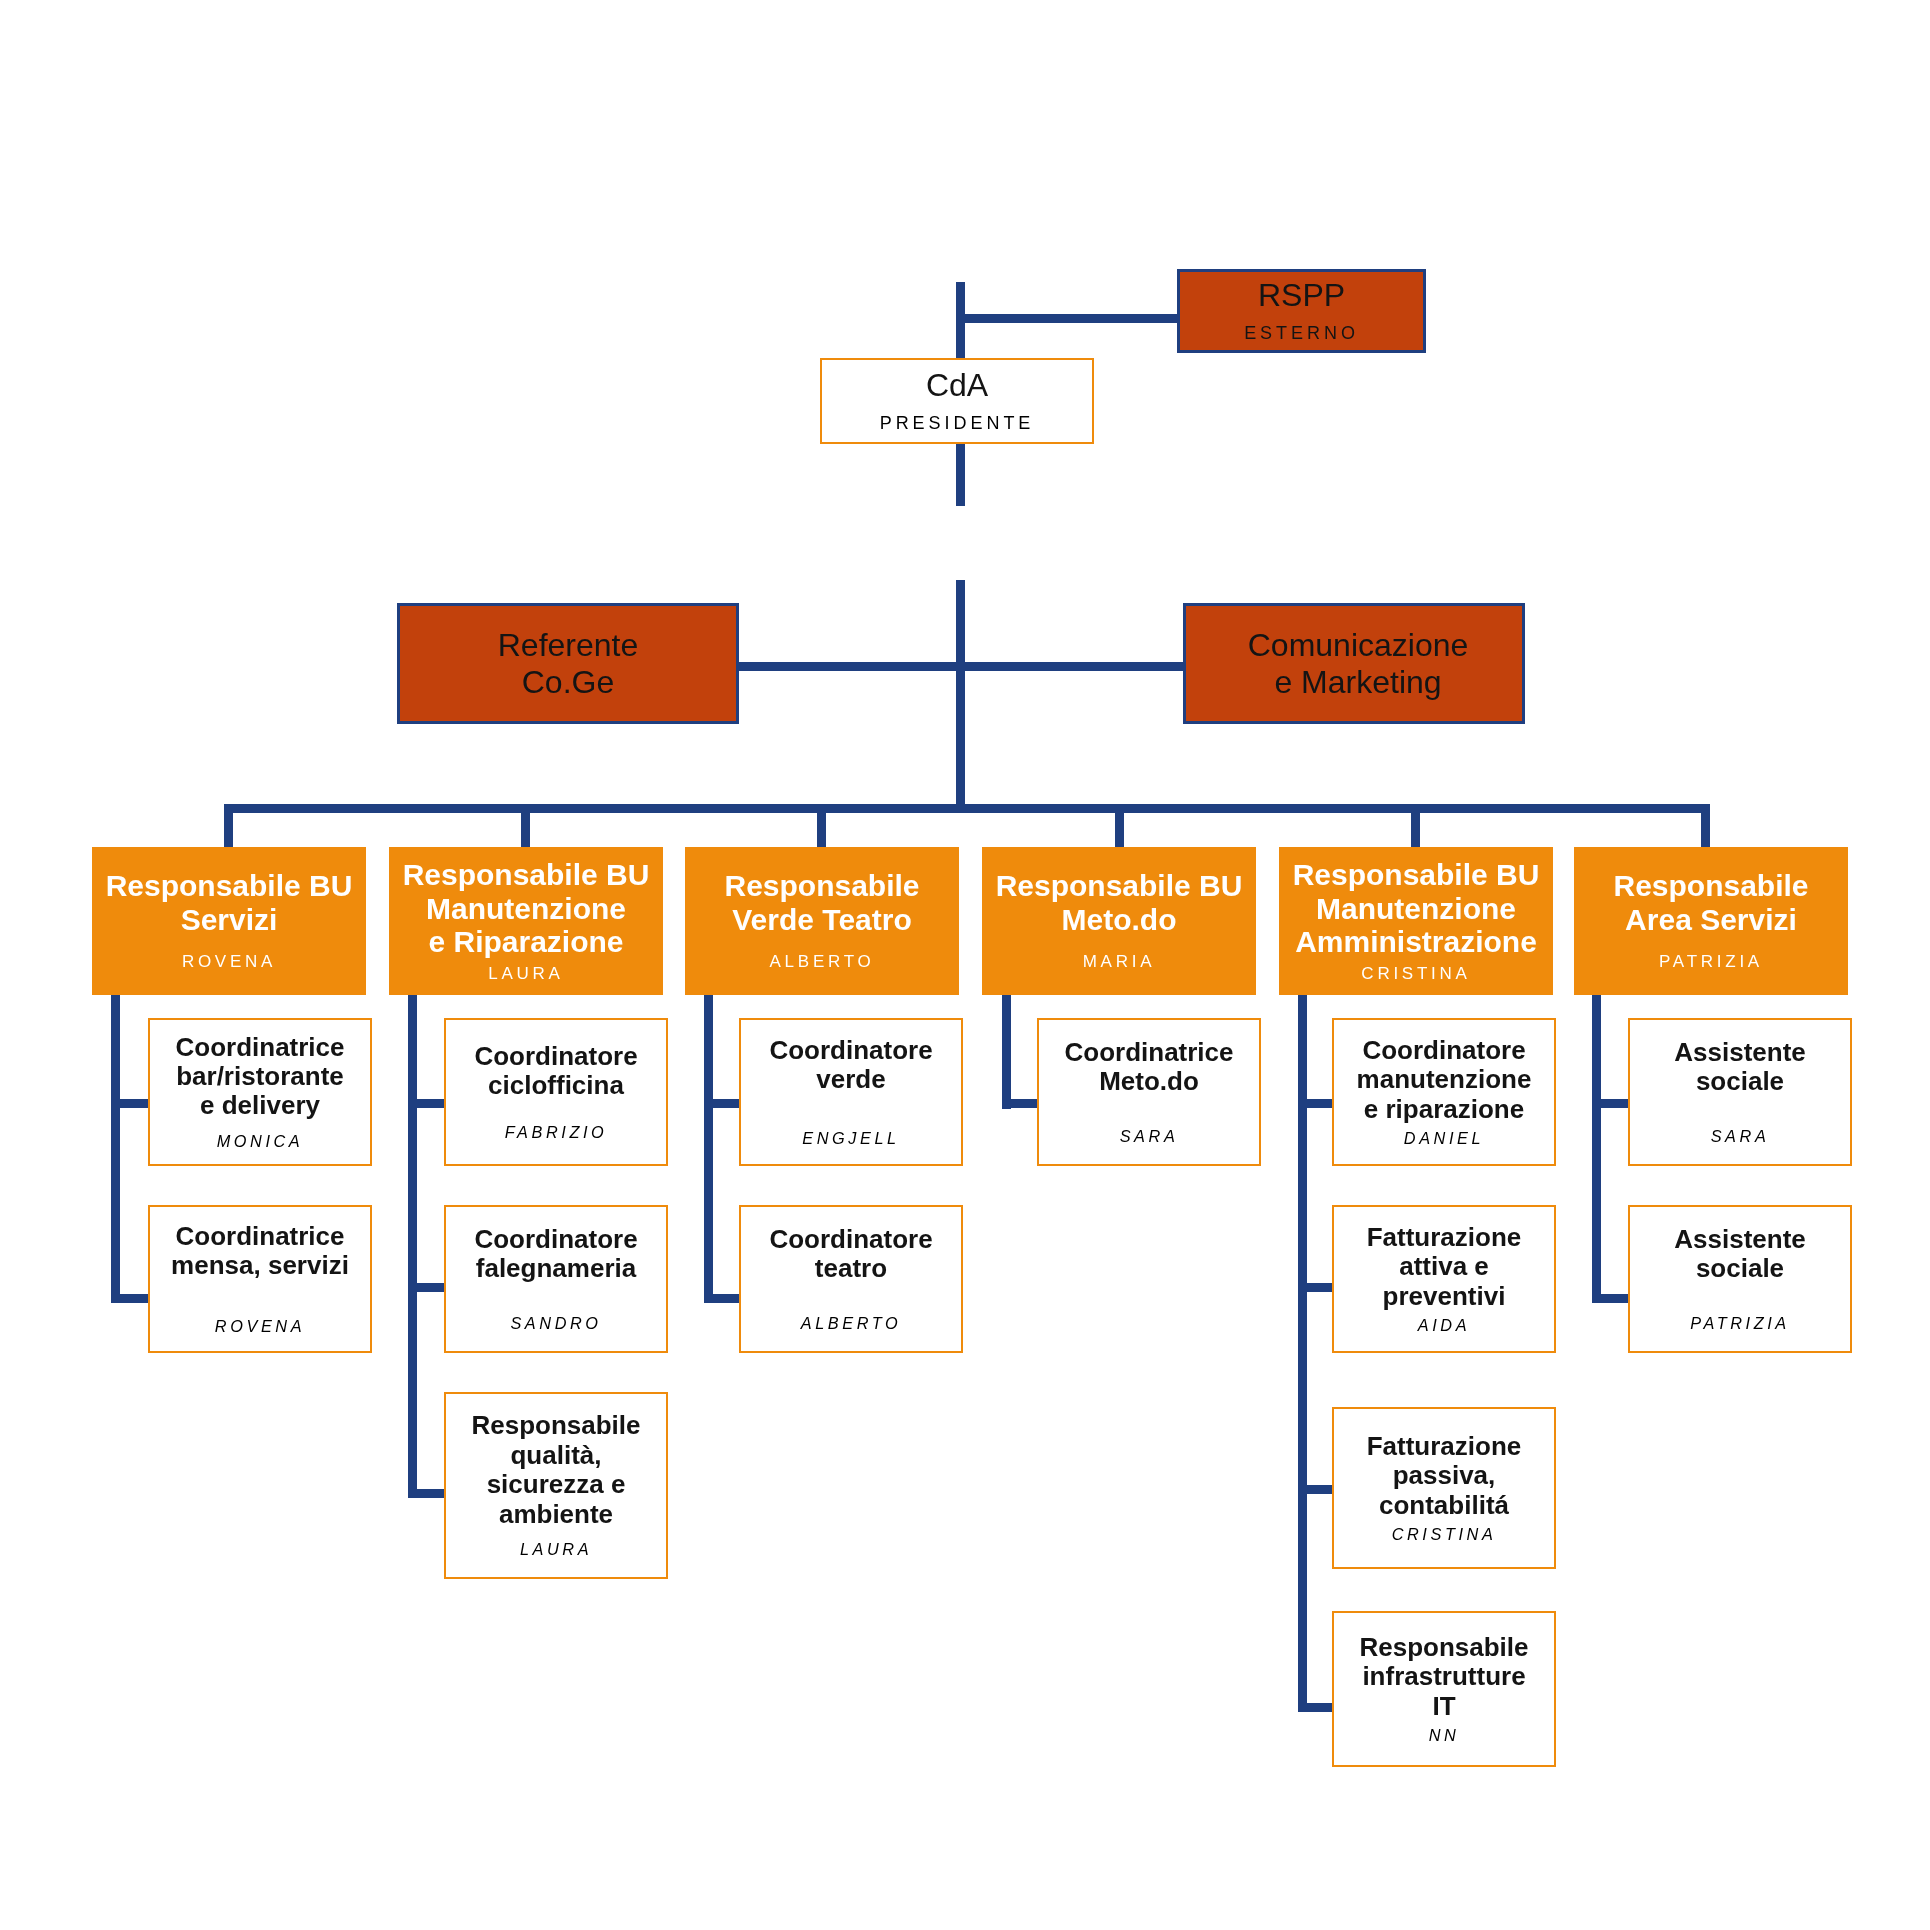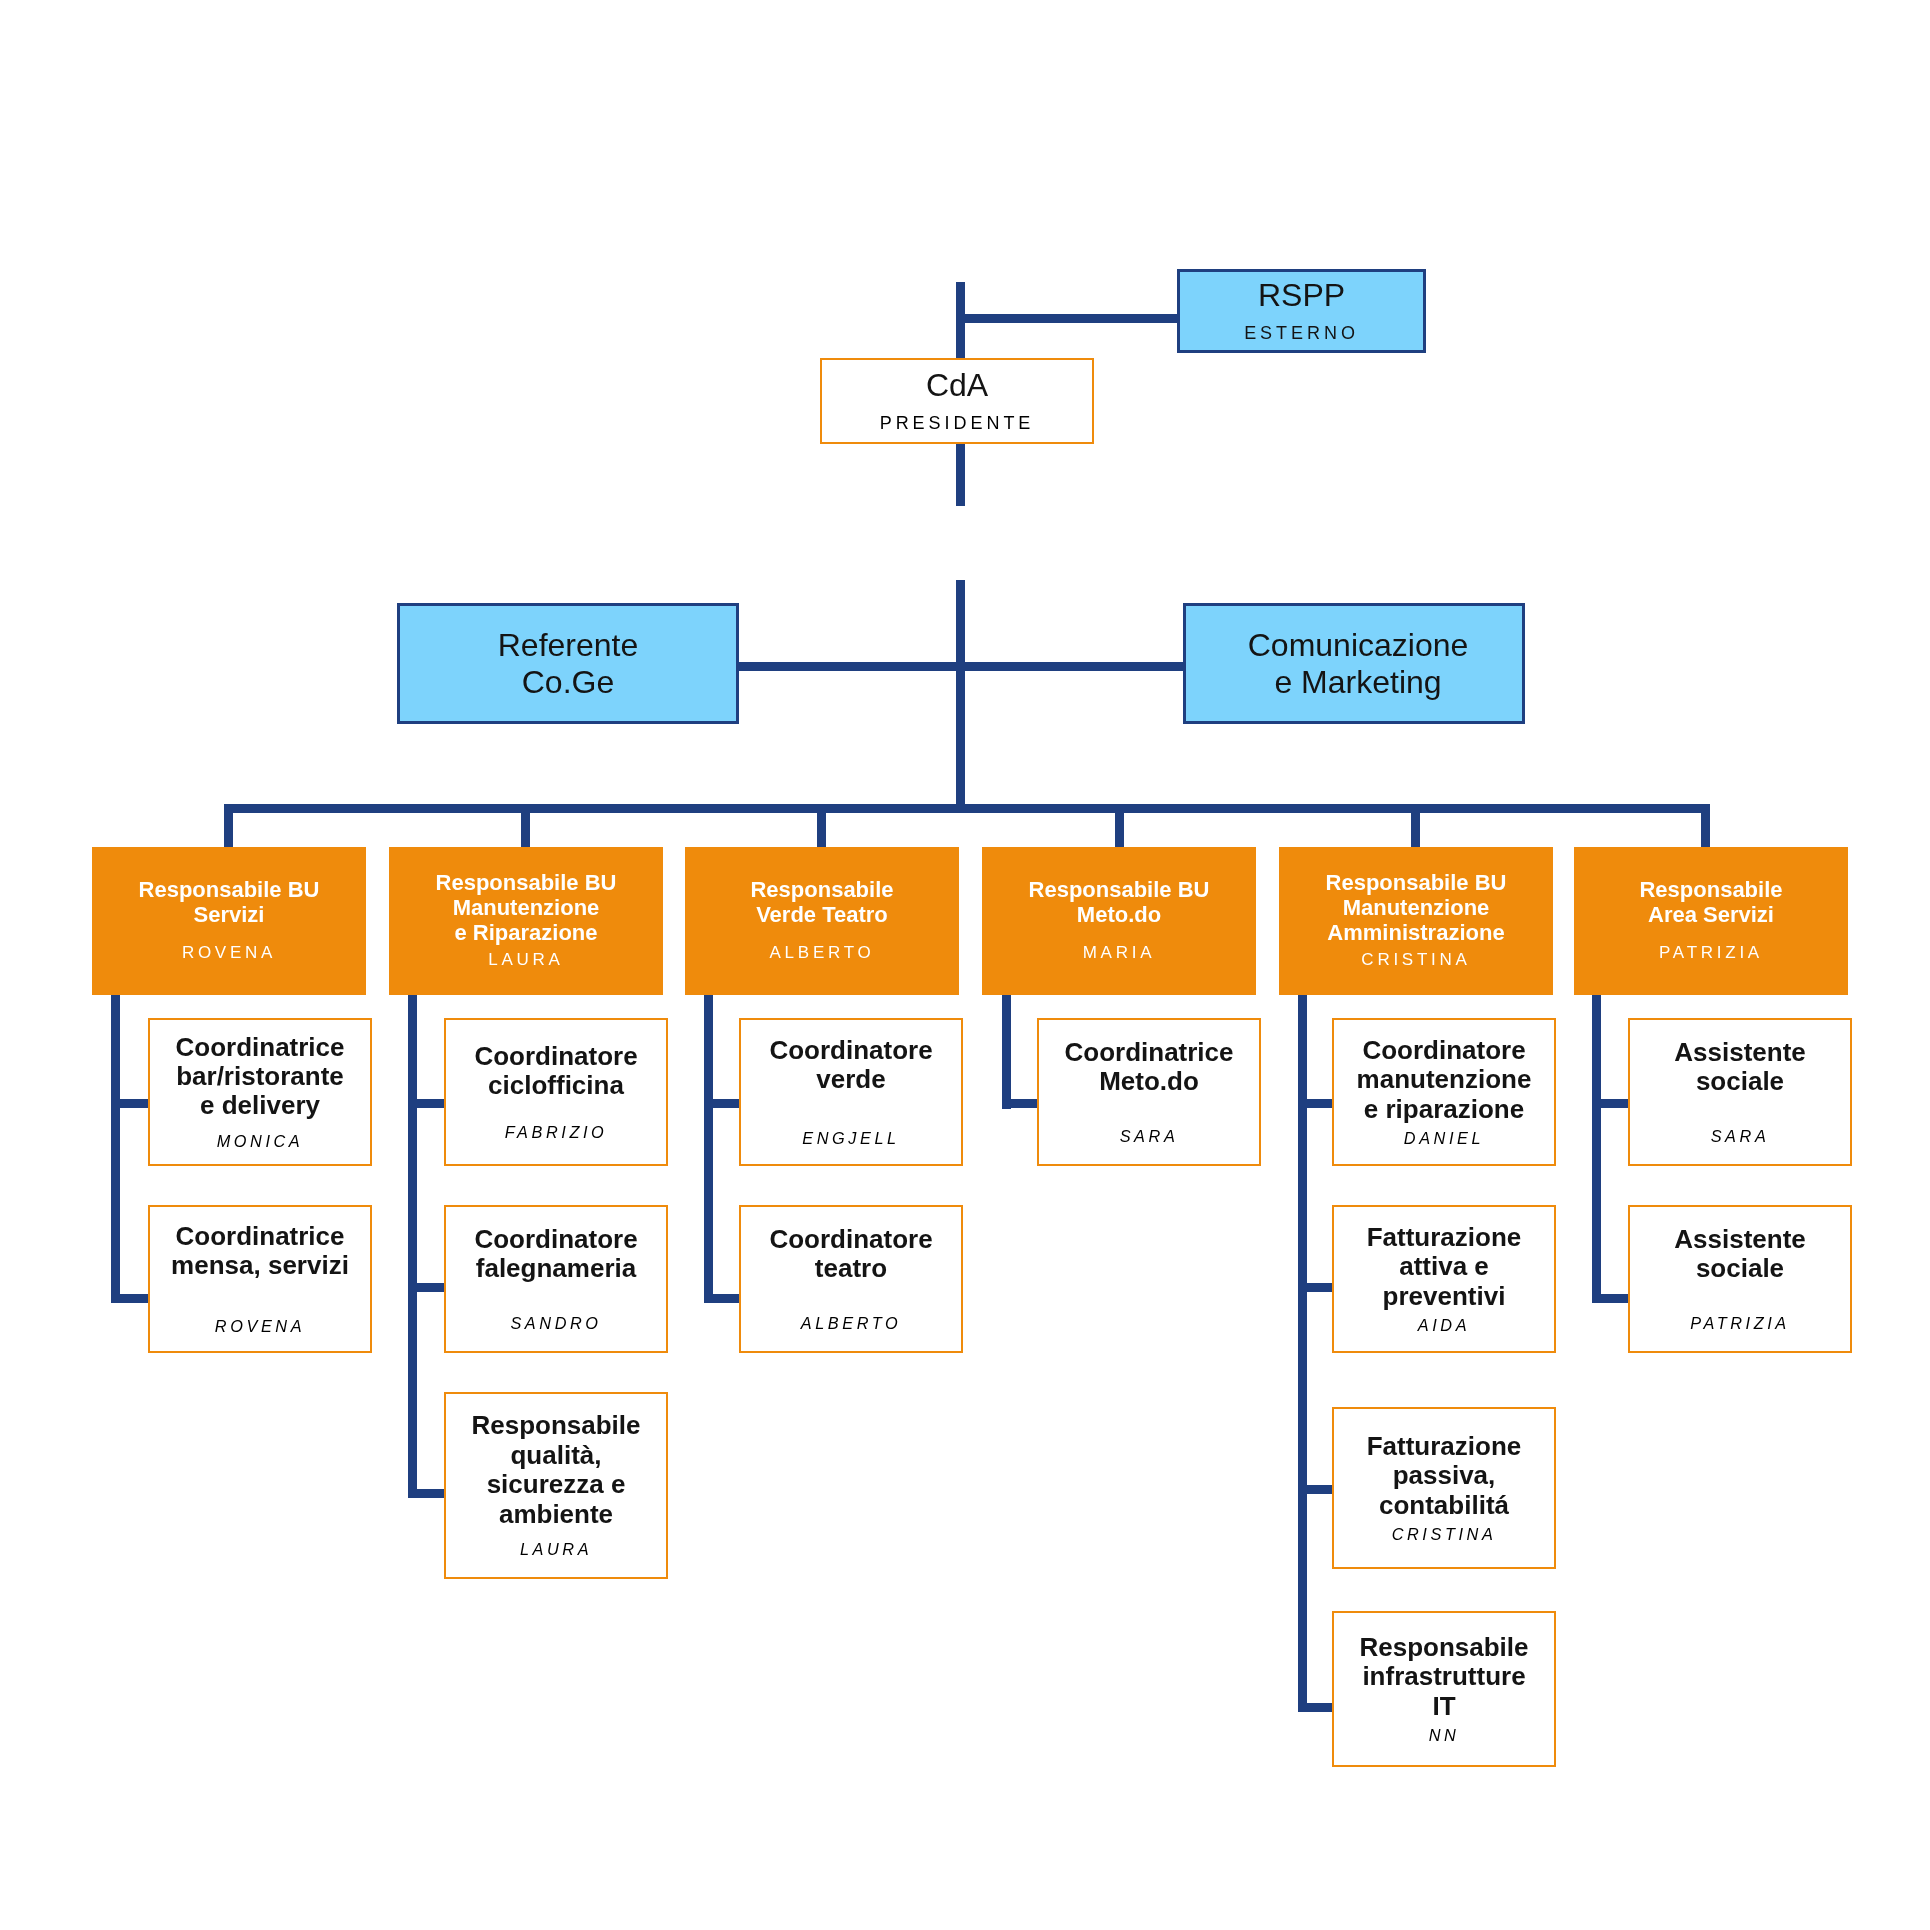--- a/index.html
+++ b/index.html
@@ -16,32 +16,32 @@
   .n-orange{background:#EF8B0C;border:none;color:#ffffff;}
   .n-orange .title{font-weight:bold;}
   .n-orange .person{font-weight:normal;color:#ffffff;}
 
   
   .n-white{background:#ffffff;border:2.3px solid #EF8B0C;color:#141414;}
   .n-white .title{font-weight:normal;}
   .n-white .person{color:#000000;}
 
   
-  .n-pale{background:#7dd3fc;border:3.1px solid #1F3F80;color:#141414;}
+  .n-pale{background:#c2410c;border:3.1px solid #1F3F80;color:#141414;}
   .n-pale .title{font-weight:normal;}
   .n-pale .person{color:#141414;}
 
   
   .ln{position:absolute;background:#1F3F80;z-index:1;}
 
   
   .fs-root .title{font-size:42px;}
   .fs-mid  .title{font-size:32px;}
   .fs-mid  .person{font-size:18px;margin-top:9.3px;}
-  .fs-bu   .title{font-size:22px;}
+  .fs-bu   .title{font-size:30px;}
   .fs-bu   .person{font-size:17px;margin-top:15.6px;}
   .fs-sub  .title{font-size:26px;font-weight:bold;}
   .fs-sub  .person{font-size:16.3px;margin-top:11px;font-style:italic;}
 </style>
 </head>
 <body>
 
 <div id="canvas">
 
   <div class="ln" style="left:956px;top:282px;width:9.3px;height:84px;"></div>

